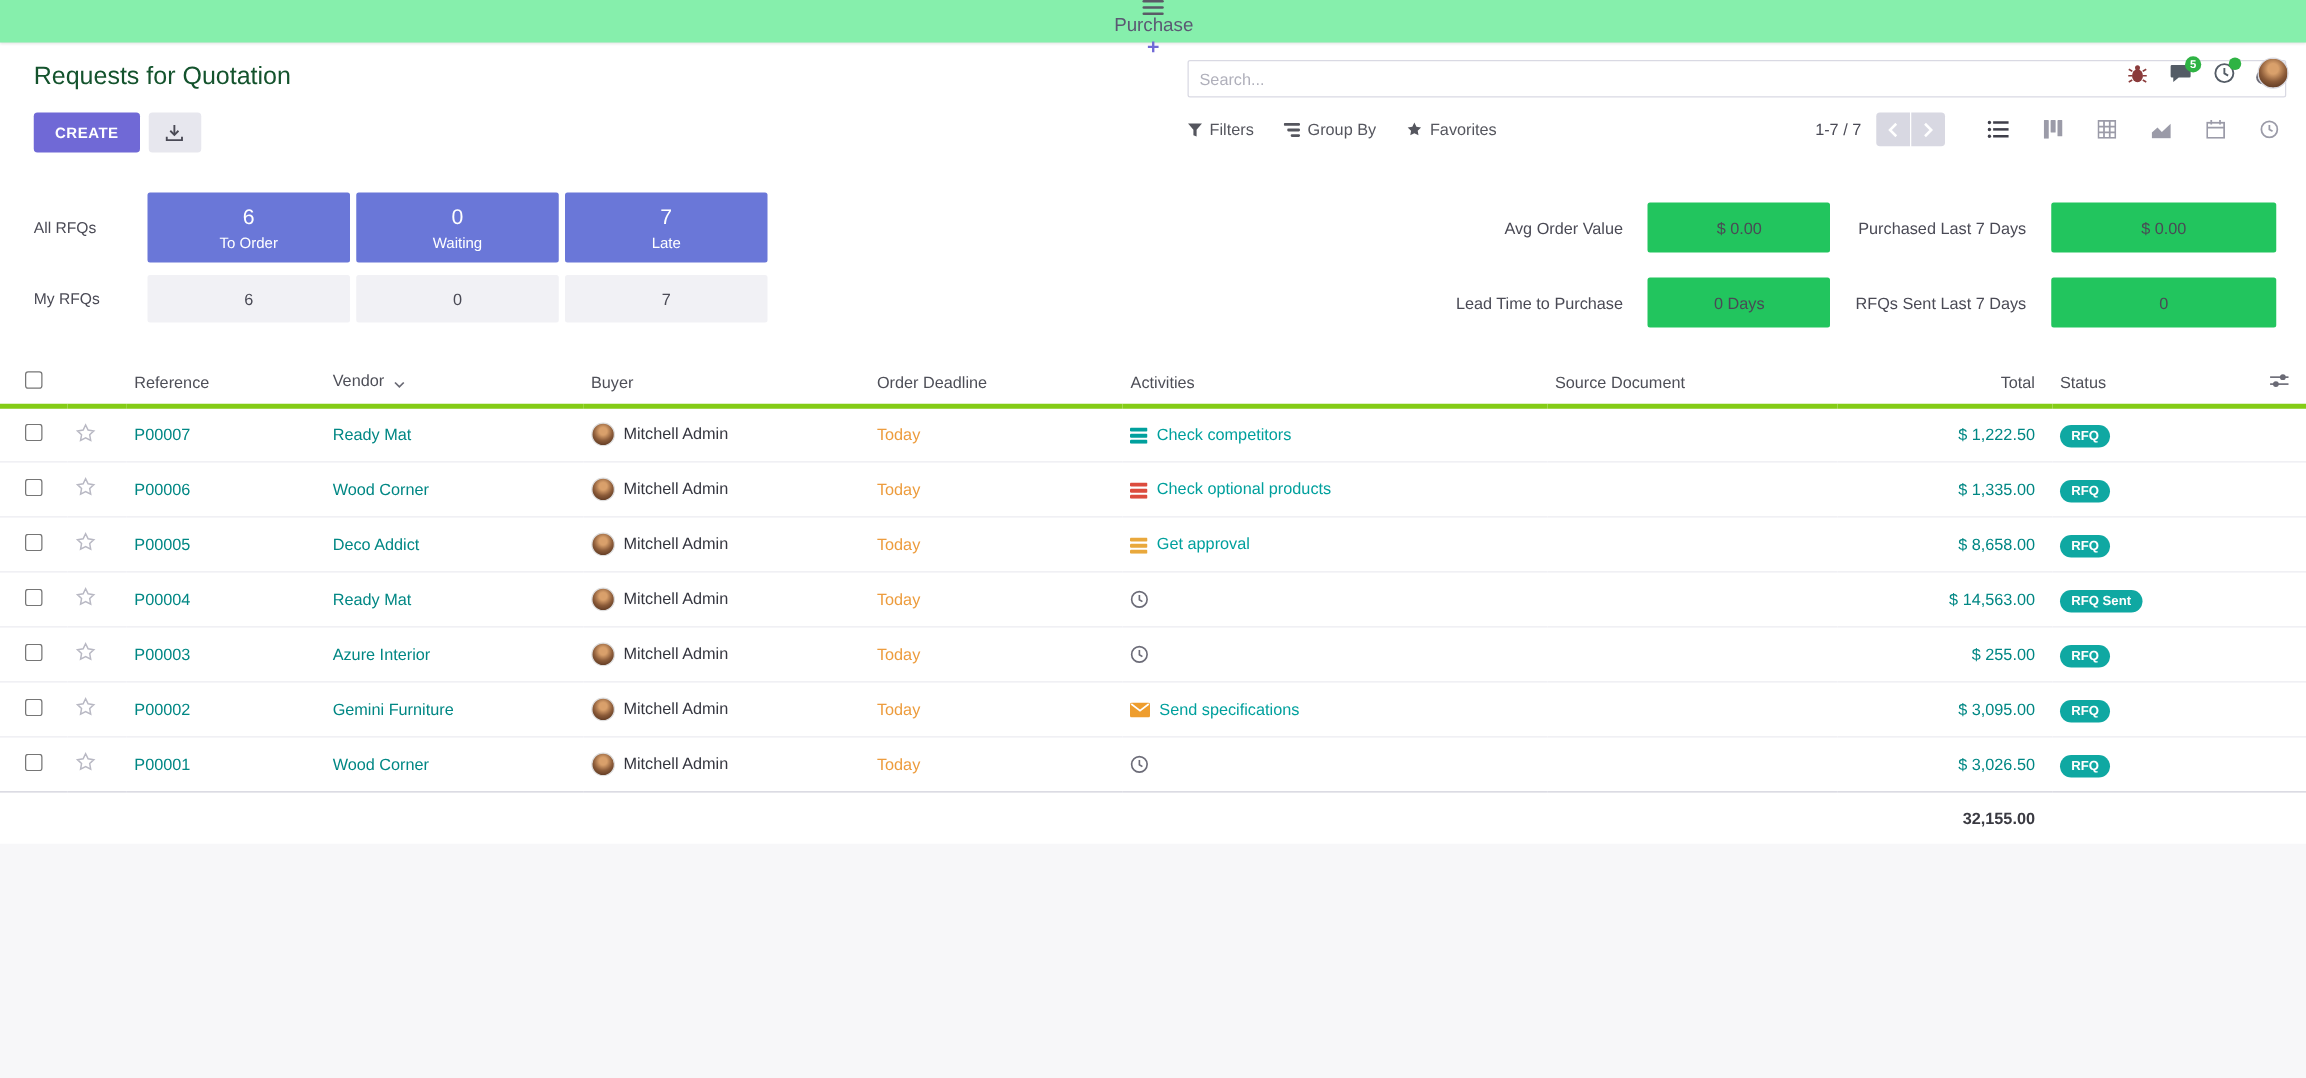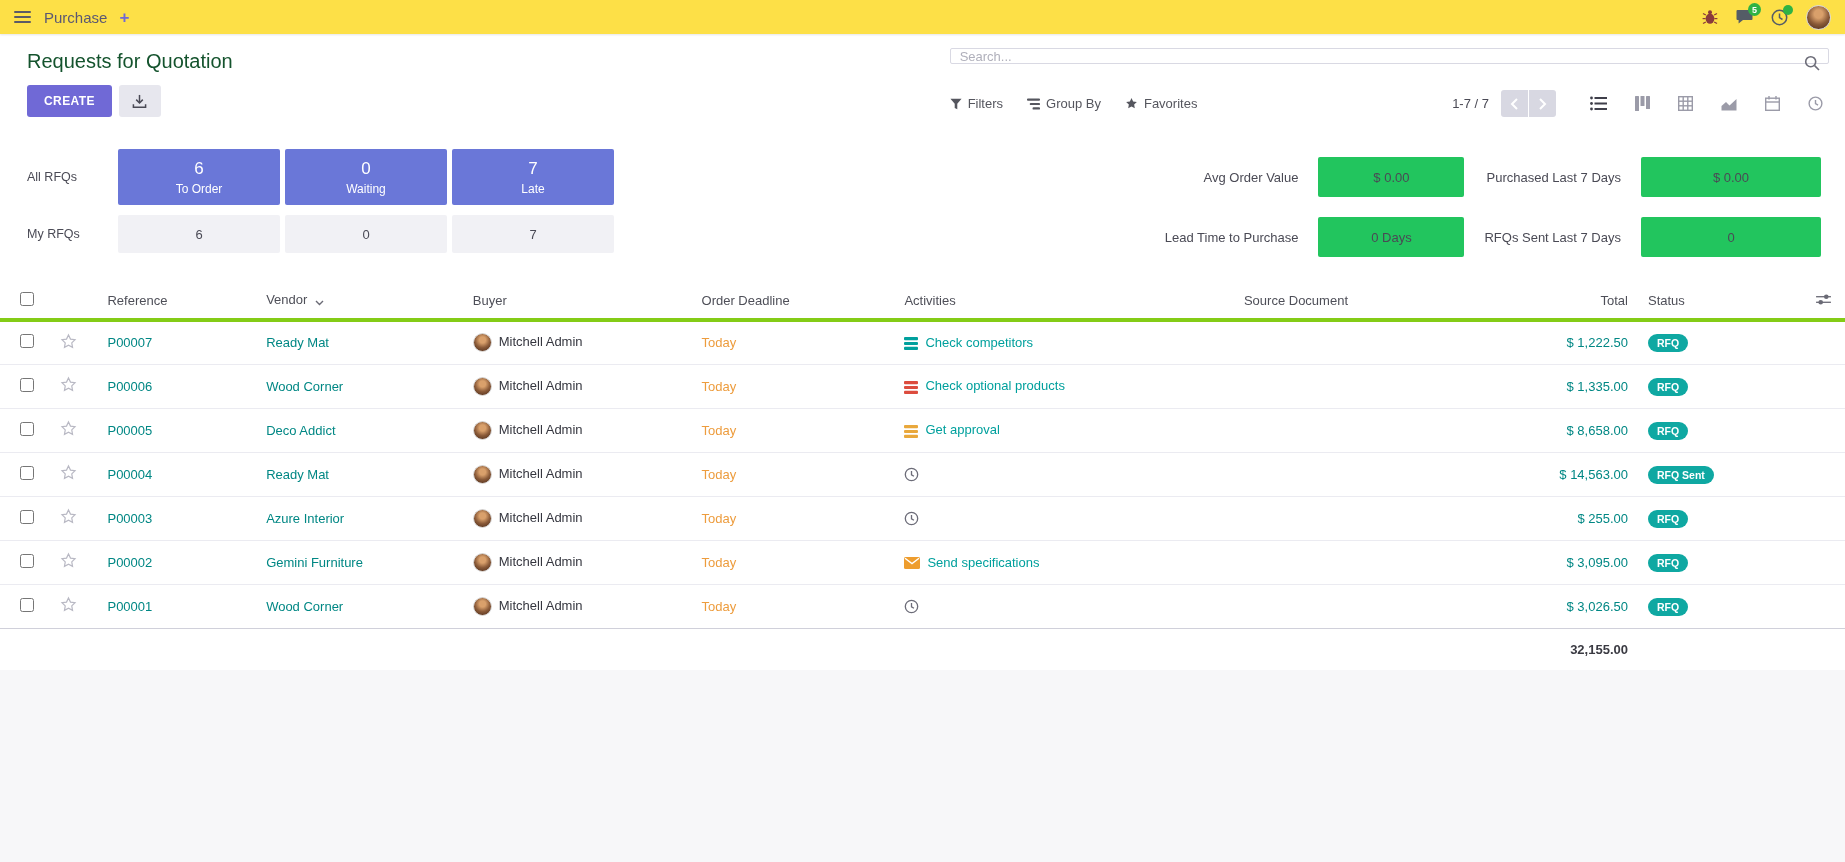--- a/index.html
+++ b/index.html
@@ -8,25 +8,25 @@
     font-family: "Liberation Sans", sans-serif;
     font-size: 13px;
     color: #444;
     background: #f7f7f9;
     overflow: hidden;
   }
   a { text-decoration: none; cursor: pointer; }
 
   
   .topbar {
-    height: 34px; background: #fde047;
+    height: 34px; background: #86efac;
     display: flex; align-items: center;
     padding: 0 14px;
     box-shadow: 0 1px 2px rgba(0,0,0,.10);
-    position: relative; z-index: 10;
+    position: relative; z-index: 10; flex-direction: column;
   }
   .menu-icon { display: inline-flex; flex-direction: column; gap: 3px; cursor: pointer; }
   .menu-icon span { width: 17px; height: 2px; background: #5a5a66; border-radius: 1px; }
   .app-name { font-size: 15px; color: #5b5873; margin: 0 12px 0 13px; cursor: pointer; }
   .plus-icon { color: #7069d6; font-size: 17px; line-height: 1; cursor: pointer; font-weight: 700; }
   .topbar-right { margin-left: auto; display: flex; align-items: center; gap: 18px; }
   .systray { position: relative; display: inline-flex; cursor: pointer; color: #5a616c; }
   .badge-count {
     position: absolute; top: -6px; right: -8px;
     background: #2fb344; color: #fff; font-size: 9px; font-weight: 700;
@@ -45,30 +45,30 @@
 
   
   .main { background: #fff; }
 
   
   .control { padding: 14px 16px 6px 27px; }
   .control-top { display: flex; align-items: flex-start; }
   .page-title { font-size: 20px; font-weight: 400; color: #14532d; margin-top: 2px; }
   .searchbox { margin-left: auto; width: 48.8%; position: relative; }
   .searchbox input {
-    width: 100%; height: 16px;
+    width: 100%; height: 30px;
     border: 1px solid #d9d9e3; border-radius: 2px;
     padding: 0 32px 0 9px; font-size: 13px; color: #444;
     outline: none; background: #fff;
     font-family: "Liberation Sans", sans-serif;
   }
   .searchbox input::placeholder { color: #b0b0bb; }
   .search-icon { position: absolute; right: 9px; top: 7px; color: #6c6c78; }
 
-  .control-bottom { display: flex; align-items: flex-end; margin-top: 12px; padding-bottom: 6px; }
+  .control-bottom { display: flex; align-items: flex-start; margin-top: 12px; padding-bottom: 6px; }
   .btn-create {
     background: #7069d6; color: #fff; border: none; cursor: pointer;
     font-size: 12px; letter-spacing: .4px; font-weight: 700;
     padding: 9px 17px; border-radius: 3px;
     font-family: "Liberation Sans", sans-serif;
   }
   .btn-export {
     background: #e7e7ee; border: none; cursor: pointer;
     width: 42px; height: 32px; border-radius: 3px; margin-left: 7px;
     color: #4a4a55; display: inline-flex; align-items: center; justify-content: center;

